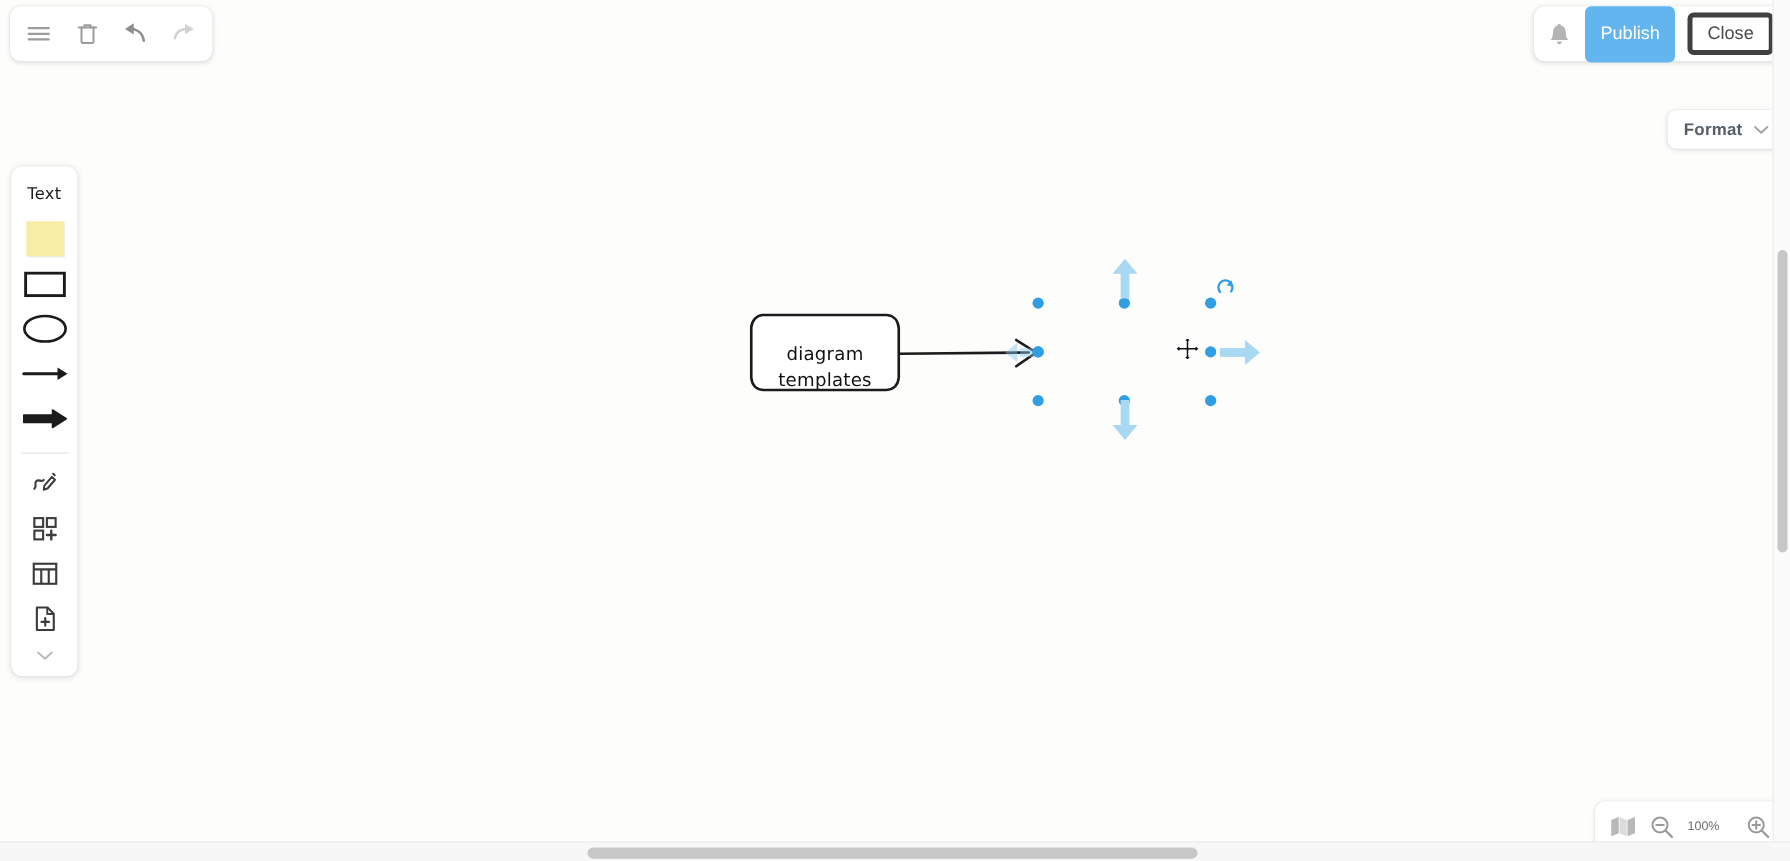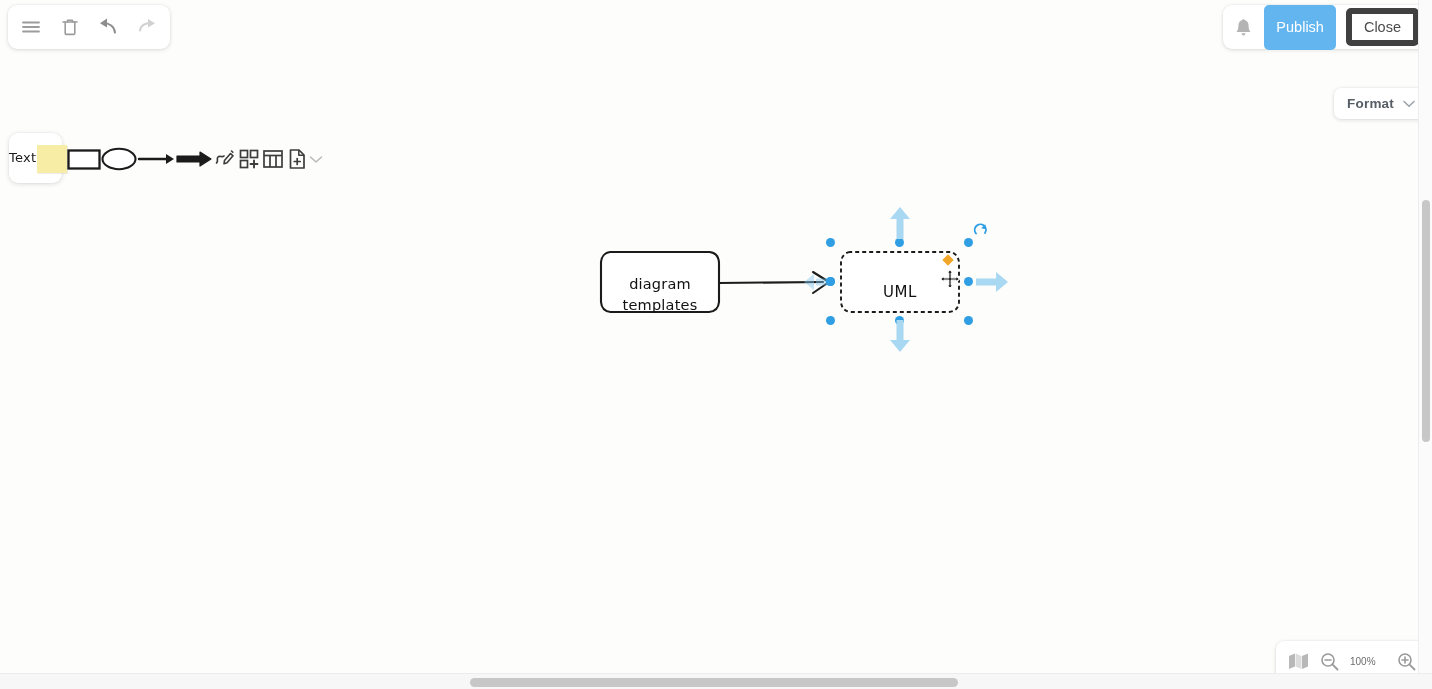--- a/index.html
+++ b/index.html
@@ -80,21 +80,21 @@
     cursor: pointer;
     font-family: "Liberation Sans", sans-serif;
     line-height: 17px;
   }
   .btn-close {
     background: #ffffff;
     color: #4a4a4a;
     font-size: 14.5px;
     padding: 4px 12px;
     border-radius: 5px;
-    border: 6px solid #404040;
+    border: 4px solid #404040;
     cursor: pointer;
     font-family: "Liberation Sans", sans-serif;
     line-height: 18px;
   }
 
   
   .format-panel {
     position: absolute;
     right: 4px; top: 56px;
     height: 31px;
@@ -122,21 +122,21 @@
   .toolbar-left {
     position: absolute;
     left: 9px; top: 133px;
     width: 53px;
     background: #ffffff;
     border-radius: 9px;
     box-shadow: 0 1px 5px rgba(0,0,0,0.13), 0 0 0 0.5px rgba(0,0,0,0.04);
     padding: 8px 0 6px 0;
     box-sizing: border-box;
     display: flex;
-    flex-direction: row;
+    flex-direction: column;
     align-items: center;
   }
   .tool-text-label {
     font-family: "DejaVu Sans", sans-serif;
     font-size: 13px;
     color: #1b1b1b;
     margin: 7px 0 10px 0;
     cursor: pointer;
     letter-spacing: 0.3px;
   }
@@ -296,27 +296,20 @@
     <div class="shape" id="shape-diagram-templates">
       <svg width="122" height="64" style="position:absolute;left:0;top:0;">
         <path d="M11,2 C6,2.5 2.5,6.5 2,12 L2,52 C2.5,58 6,61.5 11.5,62 L110,62 C116,61.5 119.5,58 120,52 L120,12.5 C119.5,6.5 116,2.5 110.5,2 Z" fill="#ffffff" stroke="#1b1b1b" stroke-width="2.1" stroke-linejoin="round"></path>
       </svg>
       <div class="shape-label">
         <div>diagram</div>
         <div>templates</div>
       </div>
     </div>
 
-    <div class="shape" id="shape-uml">
-      <svg width="122" height="64" style="position:absolute;left:0;top:0;">
-        <path d="M11,2 C6,2.5 2.5,6.5 2,12 L2,52 C2.5,58 6,61.5 11.5,62 L110,62 C116,61.5 119.5,58 120,52 L120,12.5 C119.5,6.5 116,2.5 110.5,2 Z" fill="#ffffff" stroke="#1b1b1b" stroke-width="1.9" stroke-linejoin="round" stroke-dasharray="4,3"></path>
-      </svg>
-      <div class="shape-label">UML</div>
-      <div class="orange-diamond" style="right:9px; top:6px;"></div>
-    </div>
 
     <div>
 
       <div class="sel-handle" style="left:826px; top:238px;"></div>
       <div class="sel-handle" style="left:895px; top:238px;"></div>
       <div class="sel-handle" style="left:964px; top:238px;"></div>
       <div class="sel-handle" style="left:826px; top:277px;"></div>
       <div class="sel-handle" style="left:964px; top:277px;"></div>
       <div class="sel-handle" style="left:826px; top:316px;"></div>
       <div class="sel-handle" style="left:895px; top:316px;"></div>

